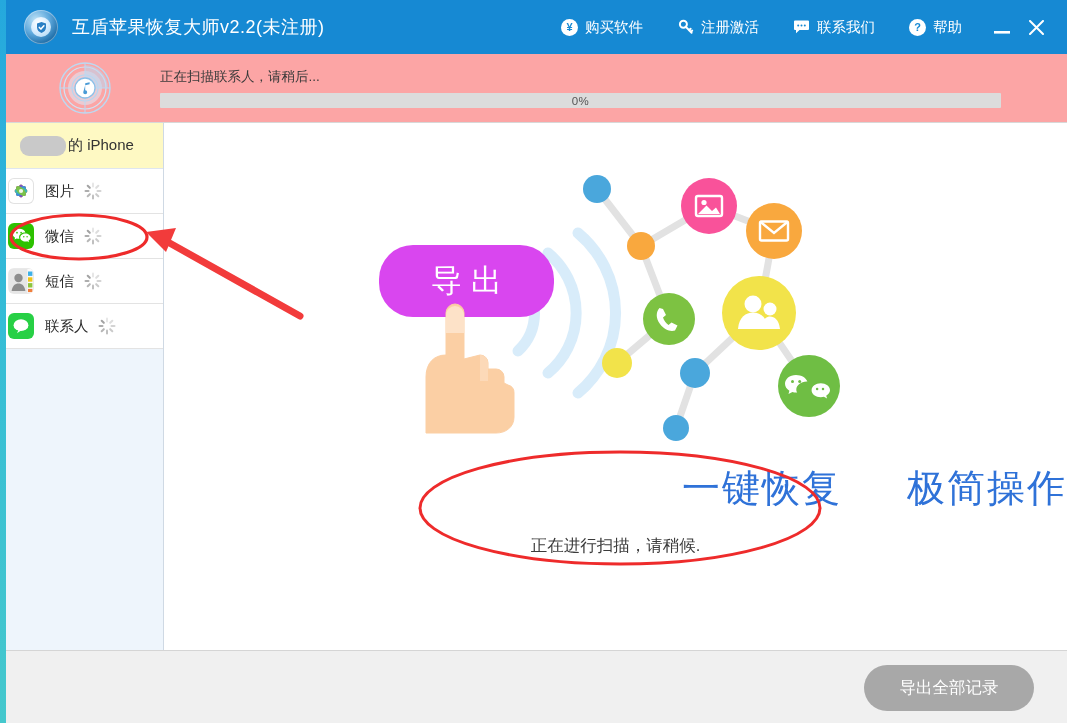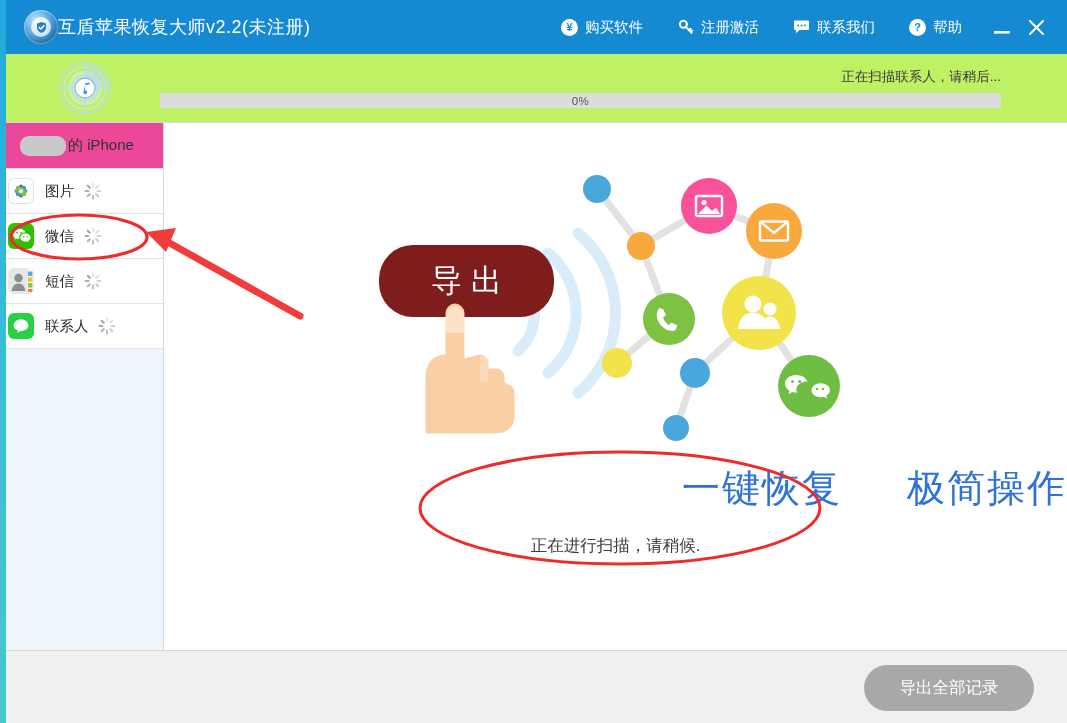--- a/index.html
+++ b/index.html
@@ -30,21 +30,21 @@
     display: flex; align-items: center; justify-content: center;
     box-shadow: inset 0 0 0 1px rgba(255,255,255,.35);
   }
   .app-logo .core {
     width: 20px; height: 20px; border-radius: 50%;
     background: radial-gradient(circle at 40% 30%, #ffffff 0%, #dcefff 45%, #a8d4f2 100%);
     display: flex; align-items: center; justify-content: center;
   }
   .app-logo .core svg { display: block; }
   .app-title {
-    color: #ffffff; font-size: 18px; letter-spacing: .5px; white-space: nowrap;
+    margin-left: 14px; color: #ffffff; font-size: 18px; letter-spacing: .5px; white-space: nowrap;
   }
   .menu {
     margin-left: auto; display: flex; align-items: center; height: 54px;
   }
   .menu-item {
     display: flex; align-items: center; gap: 7px;
     color: #ffffff; font-size: 14.5px; padding: 0 17px; height: 54px; white-space: nowrap;
     cursor: pointer;
   }
   .menu-ico {
@@ -60,42 +60,42 @@
   .win-btn {
     width: 34px; height: 36px; display: flex; align-items: center; justify-content: center;
     color: #ffffff; cursor: pointer;
   }
   .win-min { font-size: 18px; line-height: 6px; padding-top: 10px; }
   .win-close { font-size: 20px; }
 
   
   .scanbar {
     position: absolute; left: 6px; top: 54px; width: 1061px; height: 69px;
-    background: #bef264; border-bottom: 1px solid #d8d8d8;
-    display: flex; align-items: center; text-align: right;
+    background: #fca5a5; border-bottom: 1px solid #d8d8d8;
+    display: flex; align-items: center;
   }
   .radar { margin-left: 52px; width: 54px; height: 54px; position: relative; flex: 0 0 auto; }
   .progress-area { margin-left: 48px; flex: 1; margin-right: 66px; }
   .progress-text { font-size: 13.5px; color: #3a3a3a; margin-bottom: 7px; }
   .progress-track {
     position: relative; height: 15px; background: #dcdcdc; border-radius: 1px;
     display: flex; align-items: center; justify-content: center;
   }
   .progress-fill {
     position: absolute; left: 0; top: 0; bottom: 0; background: #1e9adf; border-radius: 1px;
   }
   .progress-pct { position: relative; font-size: 11.5px; color: #555; letter-spacing: .5px; }
 
   
   .sidebar {
     position: absolute; left: 6px; top: 123px; width: 158px; height: 527px;
     background: #eef5fc; border-right: 1px solid #cfd9e4;
   }
   .device-row {
-    height: 46px; display: flex; align-items: center; background: #ec4899;
+    height: 46px; display: flex; align-items: center; background: #fef9c3;
     border-bottom: 1px solid #dfe6ee; padding-left: 14px;
   }
   .redact {
     width: 46px; height: 20px; border-radius: 9px; background: #c9c9c9; flex: 0 0 auto;
   }
   .device-name { font-size: 15px; color: #333; margin-left: 2px; white-space: nowrap; }
 
   .side-item {
     position: relative; height: 45px; display: flex; align-items: center;
     background: #ffffff; border-bottom: 1px solid #e3e3e3; padding-left: 2px; cursor: pointer;
@@ -114,21 +114,21 @@
   .ico-msg   { background: #27d045; display:flex; align-items:center; justify-content:center; }
   .ico-sms   { background: #e9e9e9; display:flex; align-items:center; justify-content:center; }
 
   
   .stage {
     position: absolute; left: 164px; top: 123px; width: 903px; height: 527px;
     background: #ffffff; overflow: hidden;
   }
   .export-btn {
     position: absolute; left: 215px; top: 122px; width: 175px; height: 72px;
-    border-radius: 34px; background: #7f1d1d;
+    border-radius: 34px; background: #d946ef;
     display: flex; align-items: center; justify-content: center;
     color: #ffffff; font-size: 31px; letter-spacing: 9px; text-indent: 9px;
     cursor: pointer;
   }
   .caption {
     position: absolute; left: 0; right: 0; top: 340px; text-align: right;
     color: #2f72d8; font-size: 38px; letter-spacing: 2px; white-space: nowrap;
   }
   .caption .gap { display: inline-block; width: 40px; }
   .subcaption {

